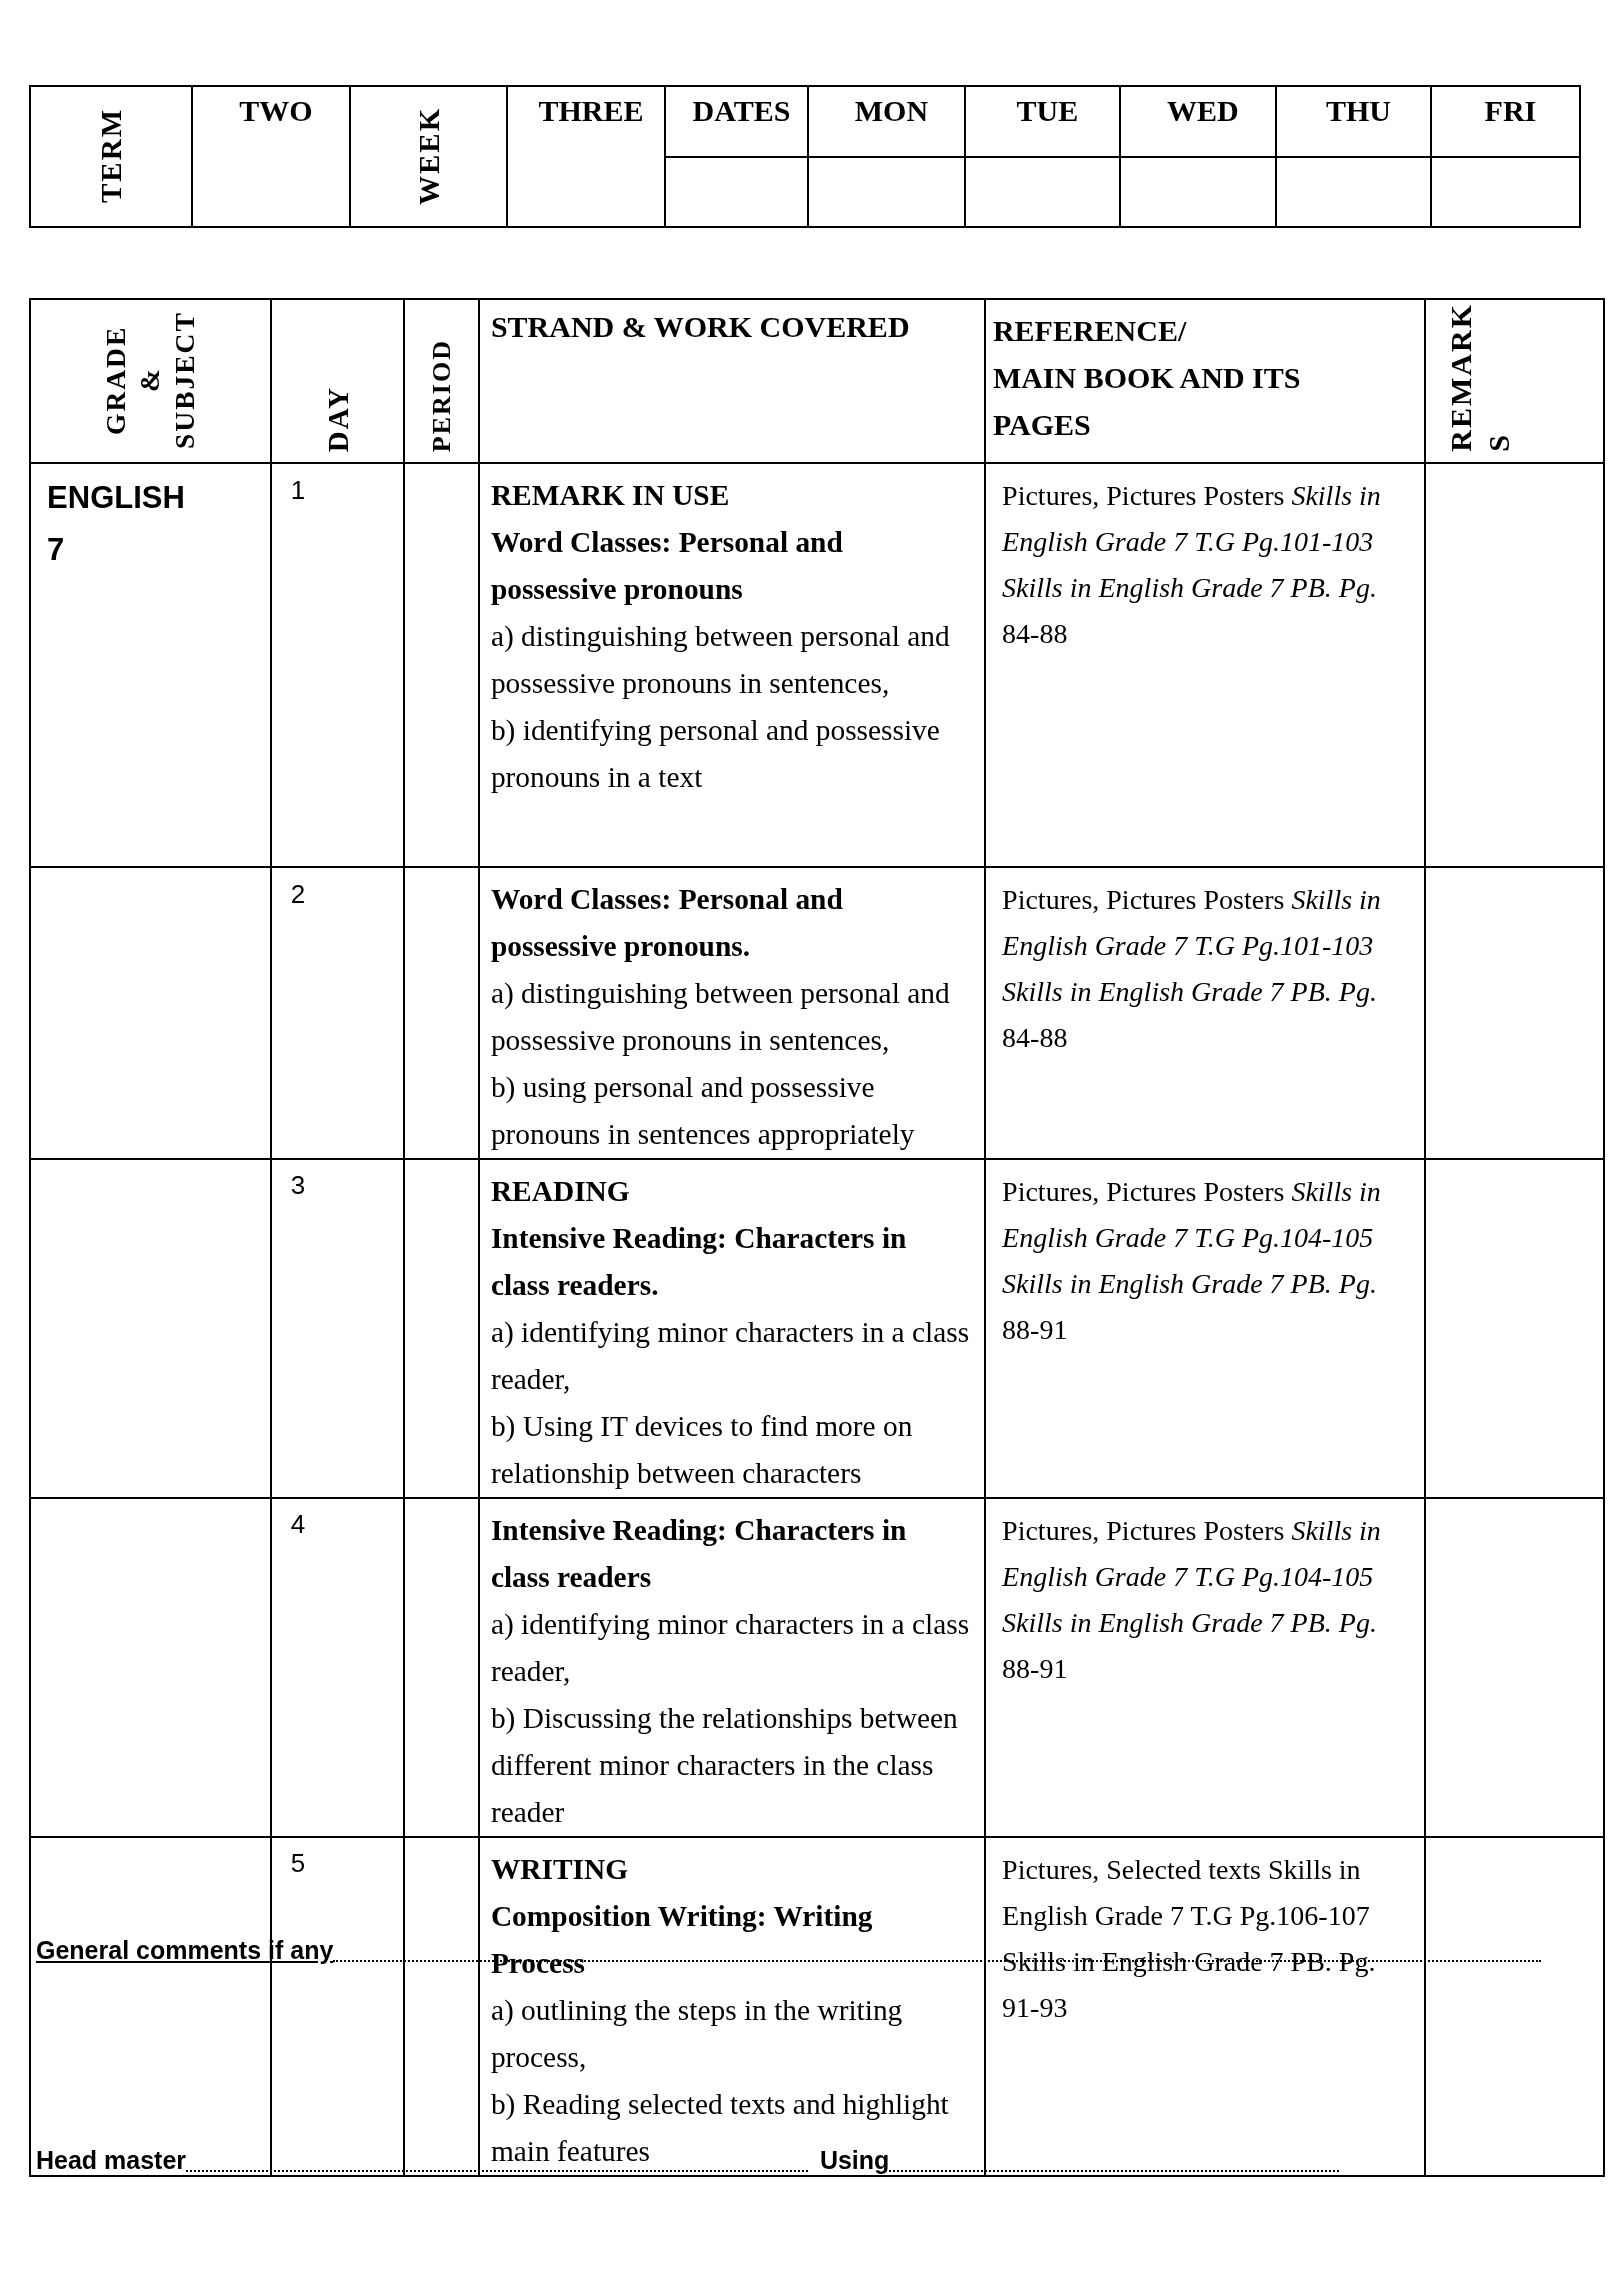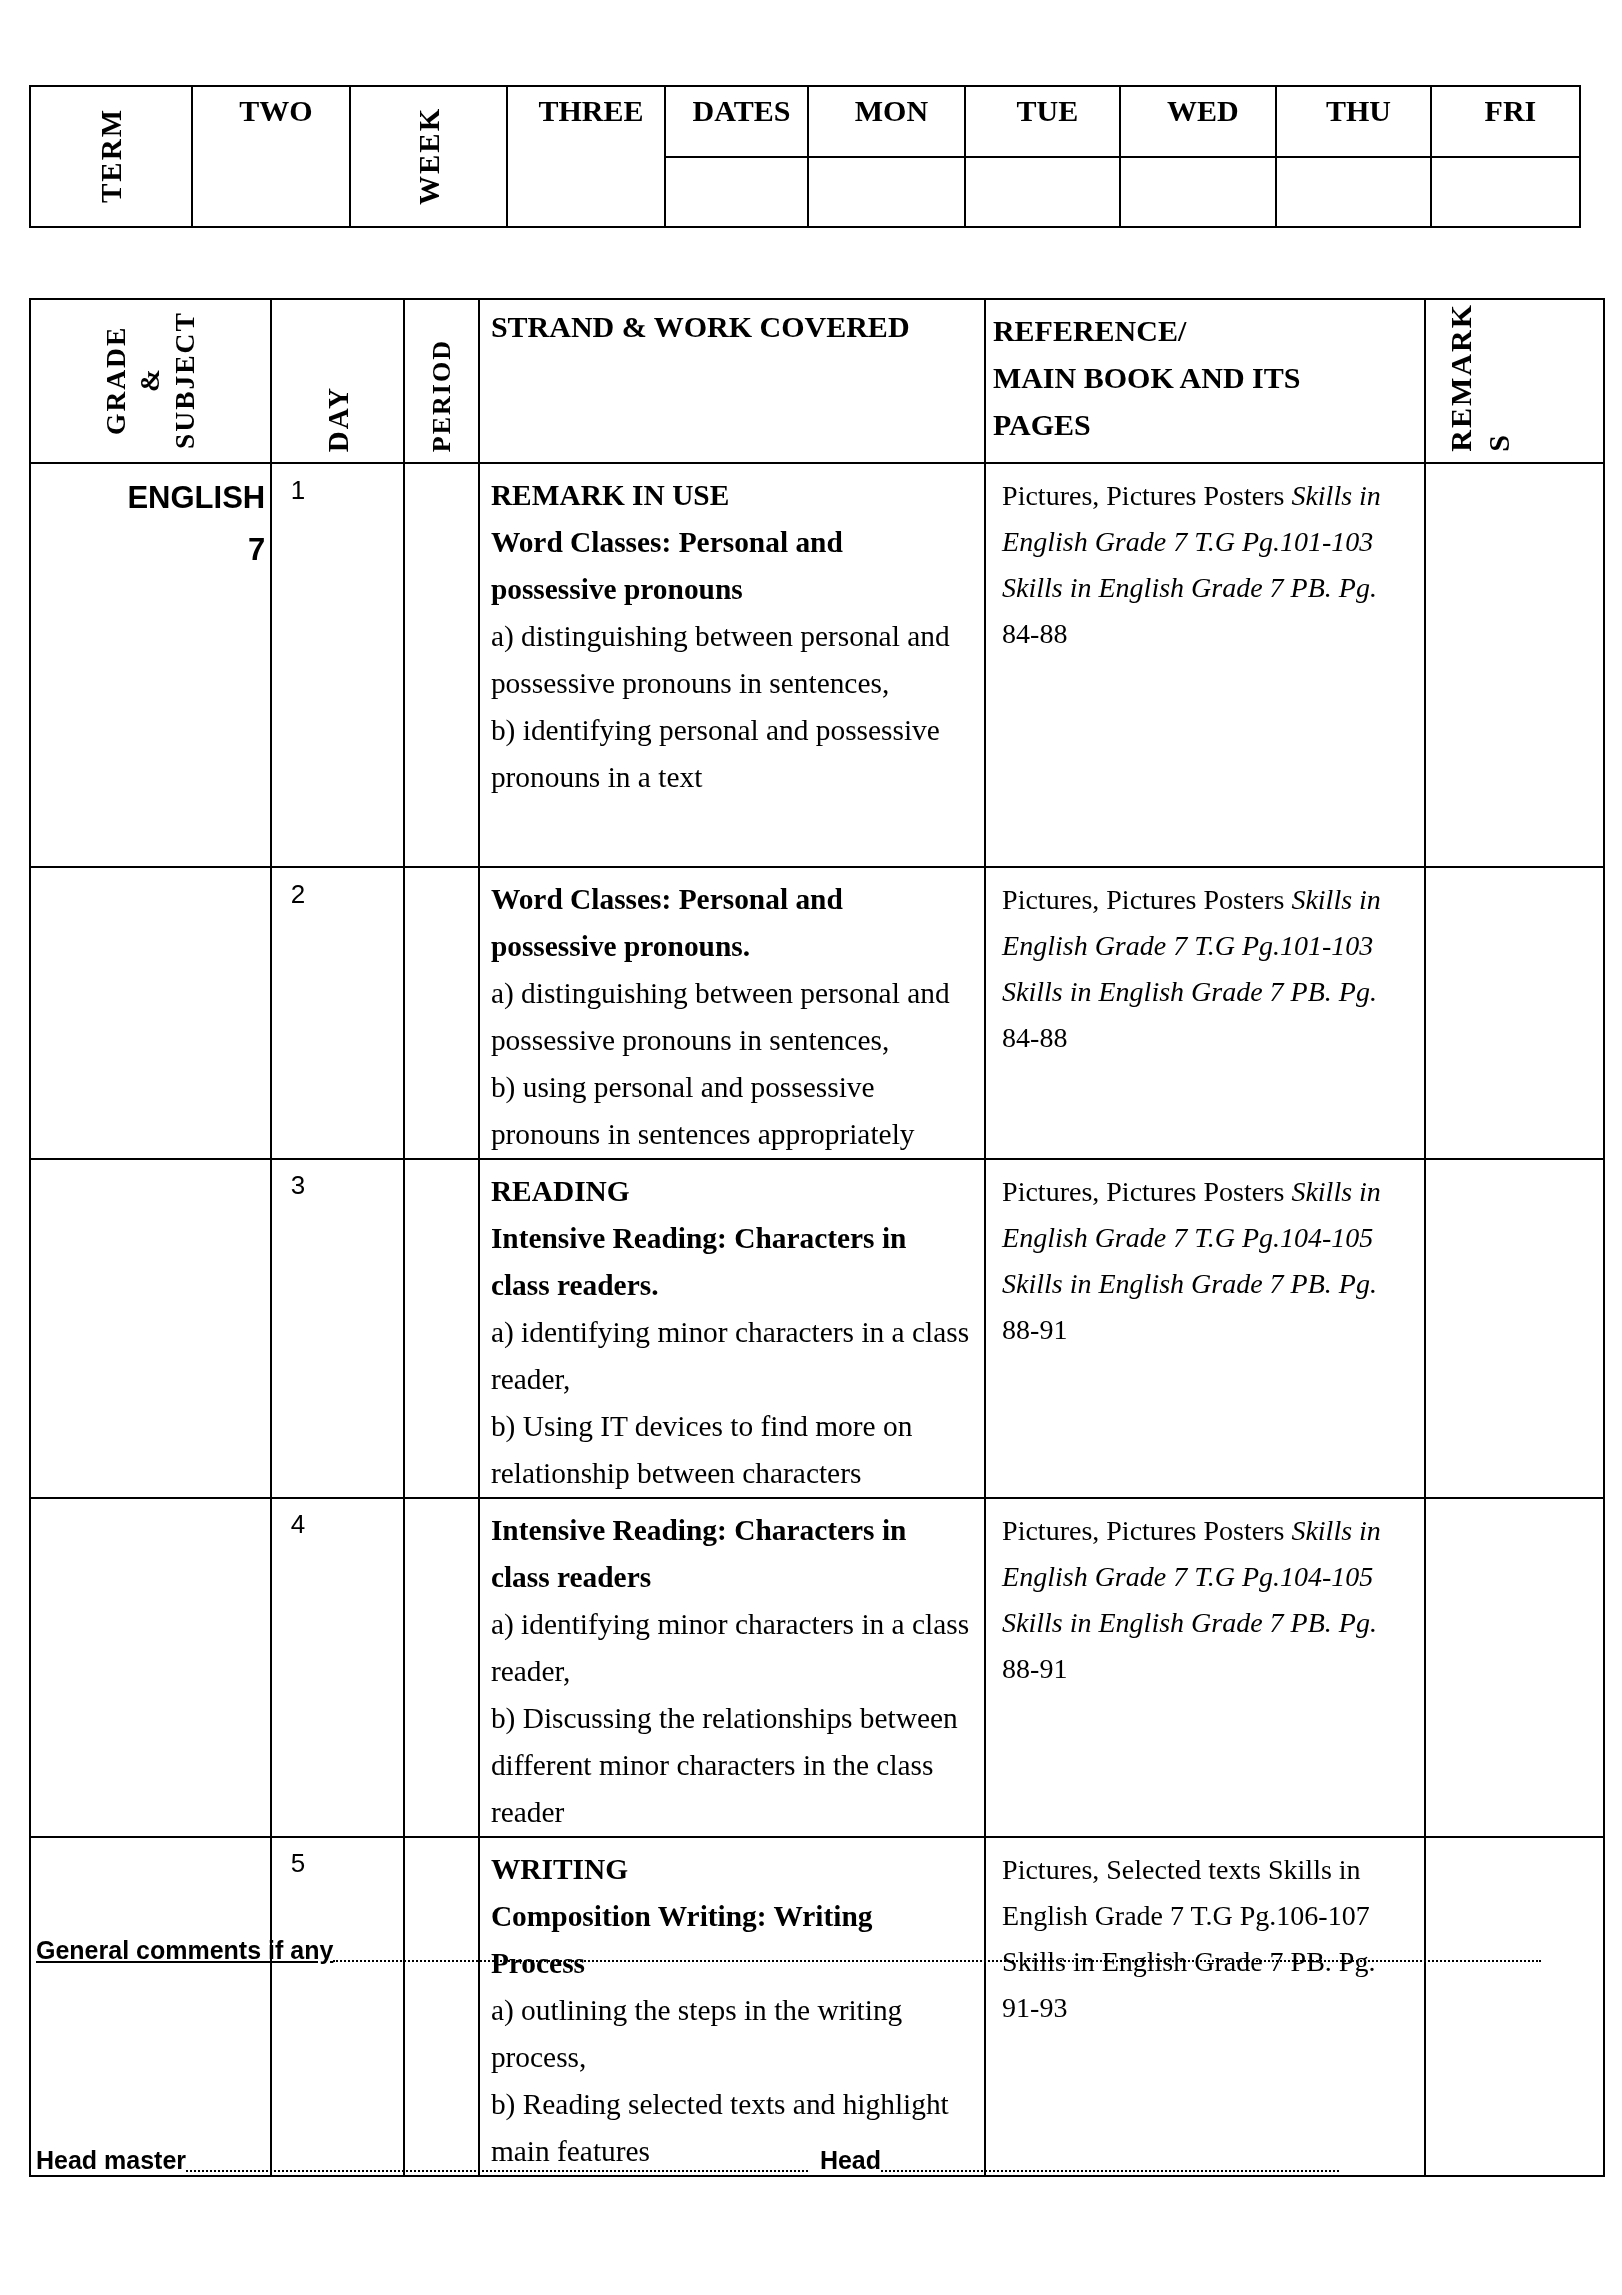--- a/index.html
+++ b/index.html
@@ -21,21 +21,21 @@
   .vbot{vertical-align:bottom;text-align:center;}
   .vbot .rot{margin-bottom:7.9px;}
   .remarks-td{vertical-align:bottom;text-align:left;}
   .remarks-td .rot{margin:0 0 7.9px 15.7px;}
   .rot-mid{height:134px;text-align:center;}
   .rot-gs{height:154px;text-align:center;font-size:27.5px;}
 
   .h-strand{font:700 30px/1.25 "Liberation Serif",serif;padding:7.9px 5.2px 0 10.5px;margin-top:46px;}
   .h-ref{font:700 30px/47px "Liberation Serif",serif;text-align:left;padding:6.5px 6.5px 0 6.5px;}
 
-  .gs-cell{font:700 31px/52px "Liberation Sans",sans-serif;padding:7.9px 5.2px 0 15.7px;text-align:right;}
+  .gs-cell{font:700 31px/52px "Liberation Sans",sans-serif;padding:7.9px 5.2px 0 15.7px;}
   .daynum{font:400 26px/1.2 "Liberation Sans",sans-serif;padding:10.5px 0 0 18.3px;}
 
   .strand{font:400 29.4px/47px "Liberation Serif",serif;padding:7.9px 13px 0 10.5px;}
   .strand .b{font-weight:700;}
   .ref{font:400 28px/46px "Liberation Serif",serif;padding:9.2px 9.2px 0 15.7px;}
   .ref .i{font-style:italic;}
 
   .fline{position:absolute;display:flex;align-items:flex-end;
          font:700 25px/1.2 "Liberation Sans",sans-serif;color:#000;}
   .dots{border-bottom:2.6px dotted #000;height:22px;margin-bottom:3.3px;}
@@ -238,18 +238,18 @@
     </table>
 
   <div class="fline f1">
     <span class="lbl">General comments if any</span>
     <div class="dots grow"></div>
   </div>
 
   <div class="fline f2">
     <span class="lbl">Head master</span>
     <div class="dots d-hm"></div>
-    <span class="lbl lbl-date">Head</span>
+    <span class="lbl lbl-date">Using</span>
     <div class="dots grow"></div>
   </div>
 
 </div>
 
 
 </body></html>

